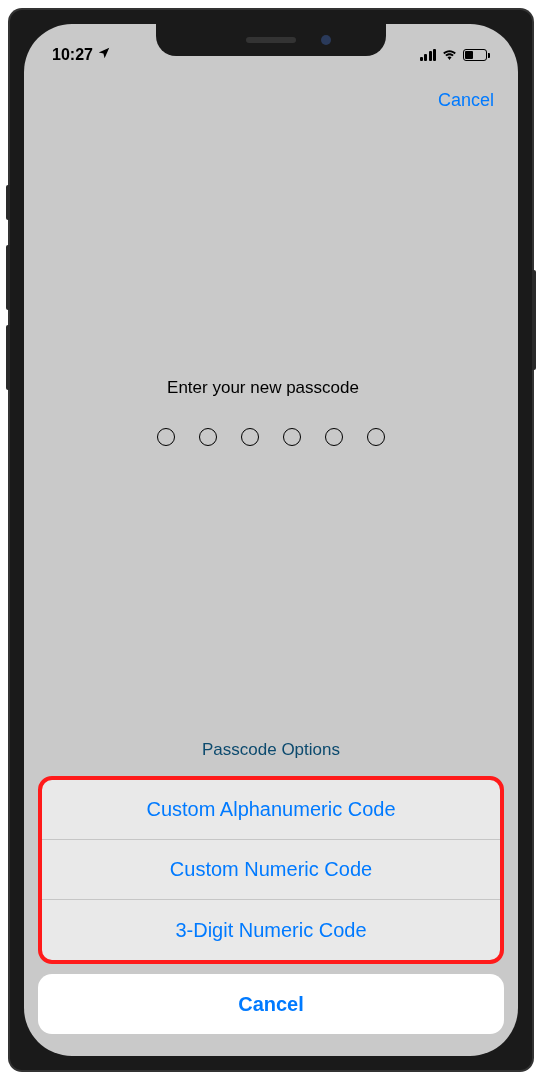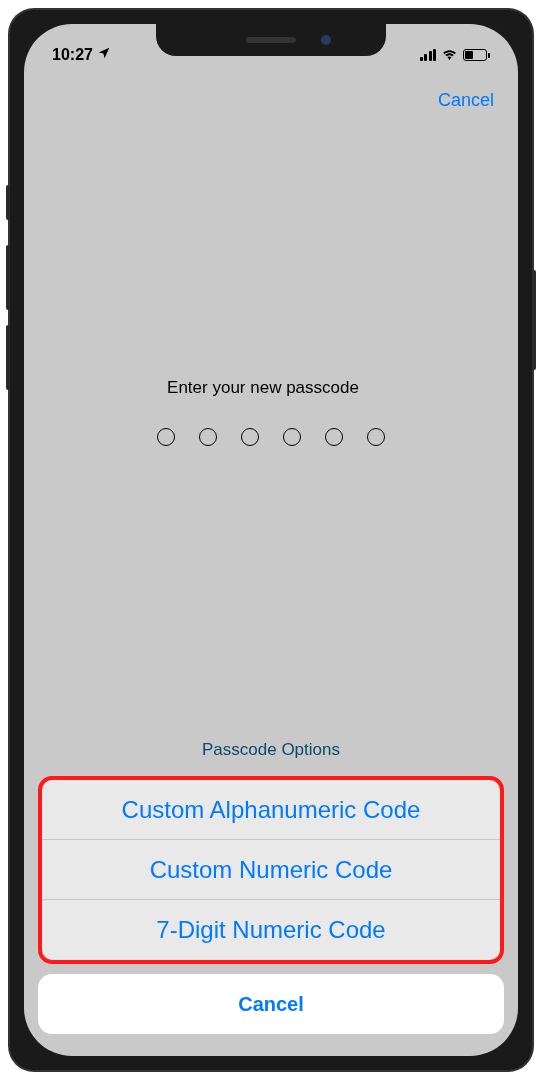--- a/index.html
+++ b/index.html
@@ -15,21 +15,21 @@
       background: #fff;
       display: flex;
       align-items: center;
       justify-content: center;
     }
     
     .phone-frame {
       width: 522px;
       height: 1060px;
       background: #1a1a1a;
-      border-radius: 24px;
+      border-radius: 12px;
       padding: 14px;
       position: relative;
       box-shadow: 0 0 0 2px #333;
     }
     
     .side-button-left-1 {
       position: absolute;
       left: -4px;
       top: 175px;
       width: 4px;
@@ -263,21 +263,21 @@
       overflow: hidden;
       border: 4px solid #ff1a1a;
       margin-bottom: 10px;
     }
     
     .action-item {
       height: 60px;
       display: flex;
       align-items: center;
       justify-content: center;
-      font-size: 24px;
+      font-size: 20px;
       color: #007aff;
       font-weight: 400;
       border-bottom: 0.5px solid rgba(0,0,0,0.15);
     }
     
     .action-item:last-child {
       border-bottom: none;
     }
     
     .action-cancel {
@@ -357,19 +357,19 @@
         <div class="dot"></div>
         <div class="dot"></div>
       </div>
 
       <div class="passcode-options-link">Passcode Options</div>
 
       <div class="action-sheet">
         <div class="action-group">
           <div class="action-item">Custom Alphanumeric Code</div>
           <div class="action-item">Custom Numeric Code</div>
-          <div class="action-item">7-Digit Numeric Code</div>
+          <div class="action-item">3-Digit Numeric Code</div>
         </div>
         <div class="action-cancel">Cancel</div>
       </div>
     </div>
   </div>
 </div>
 
 </body></html>

